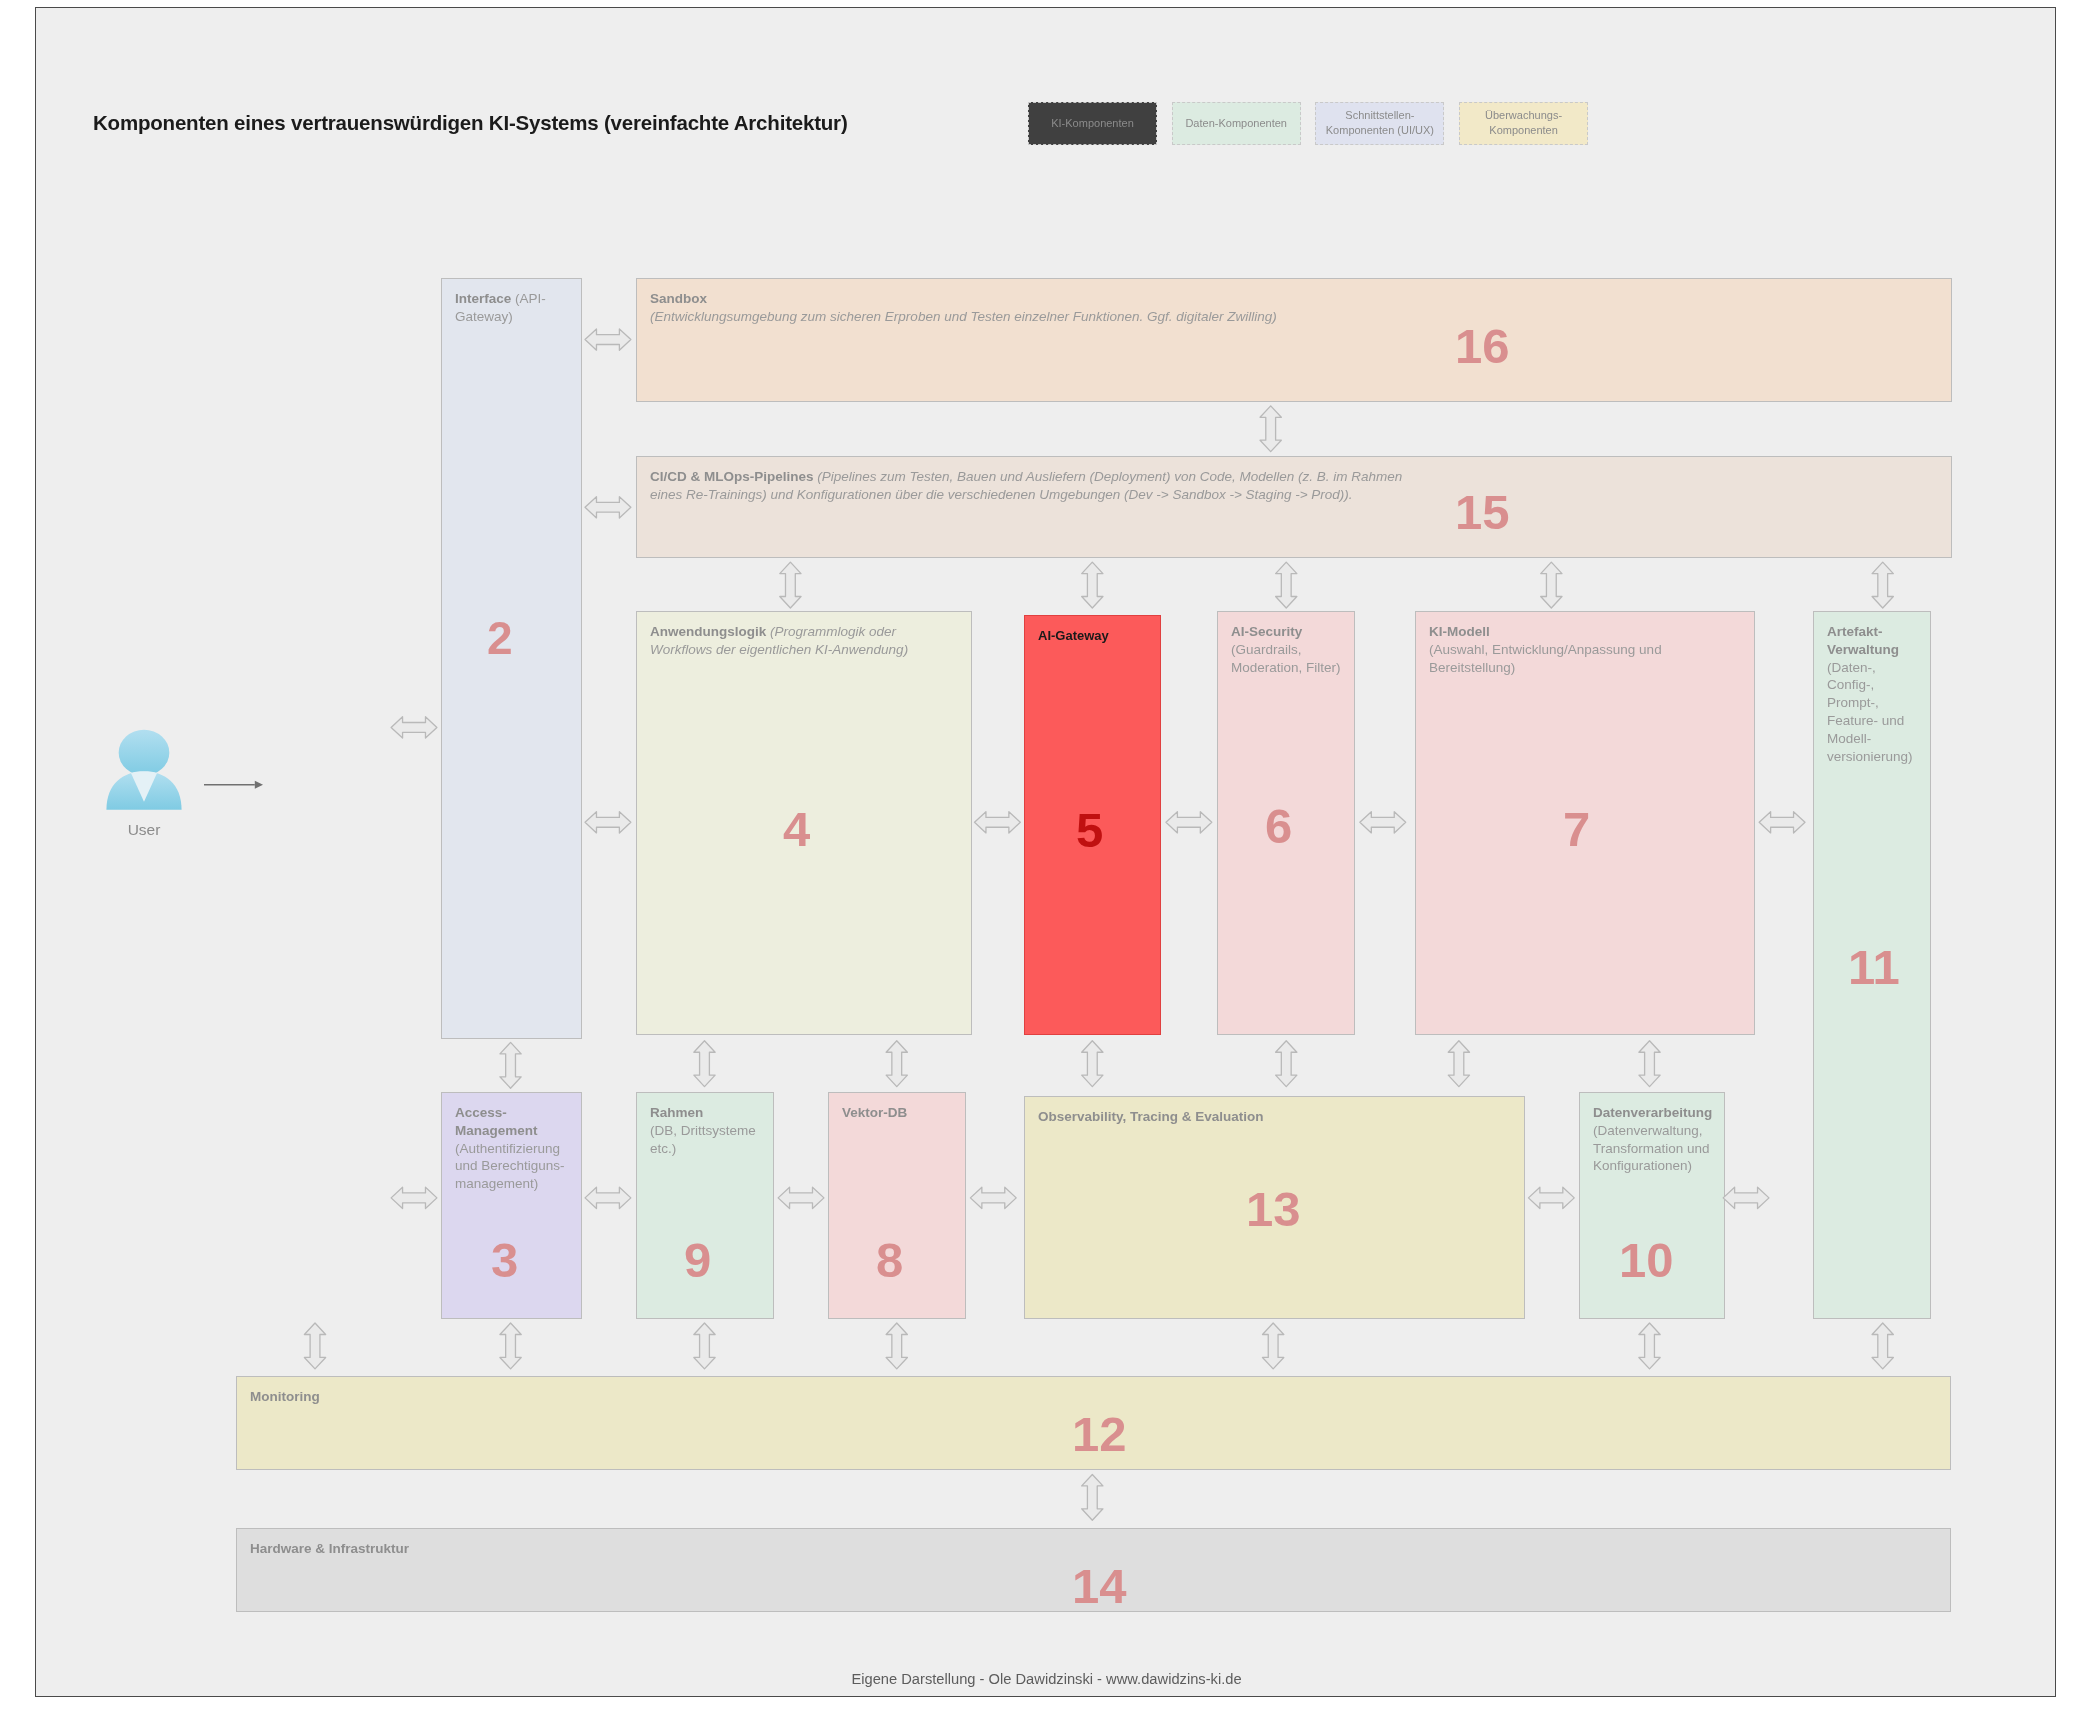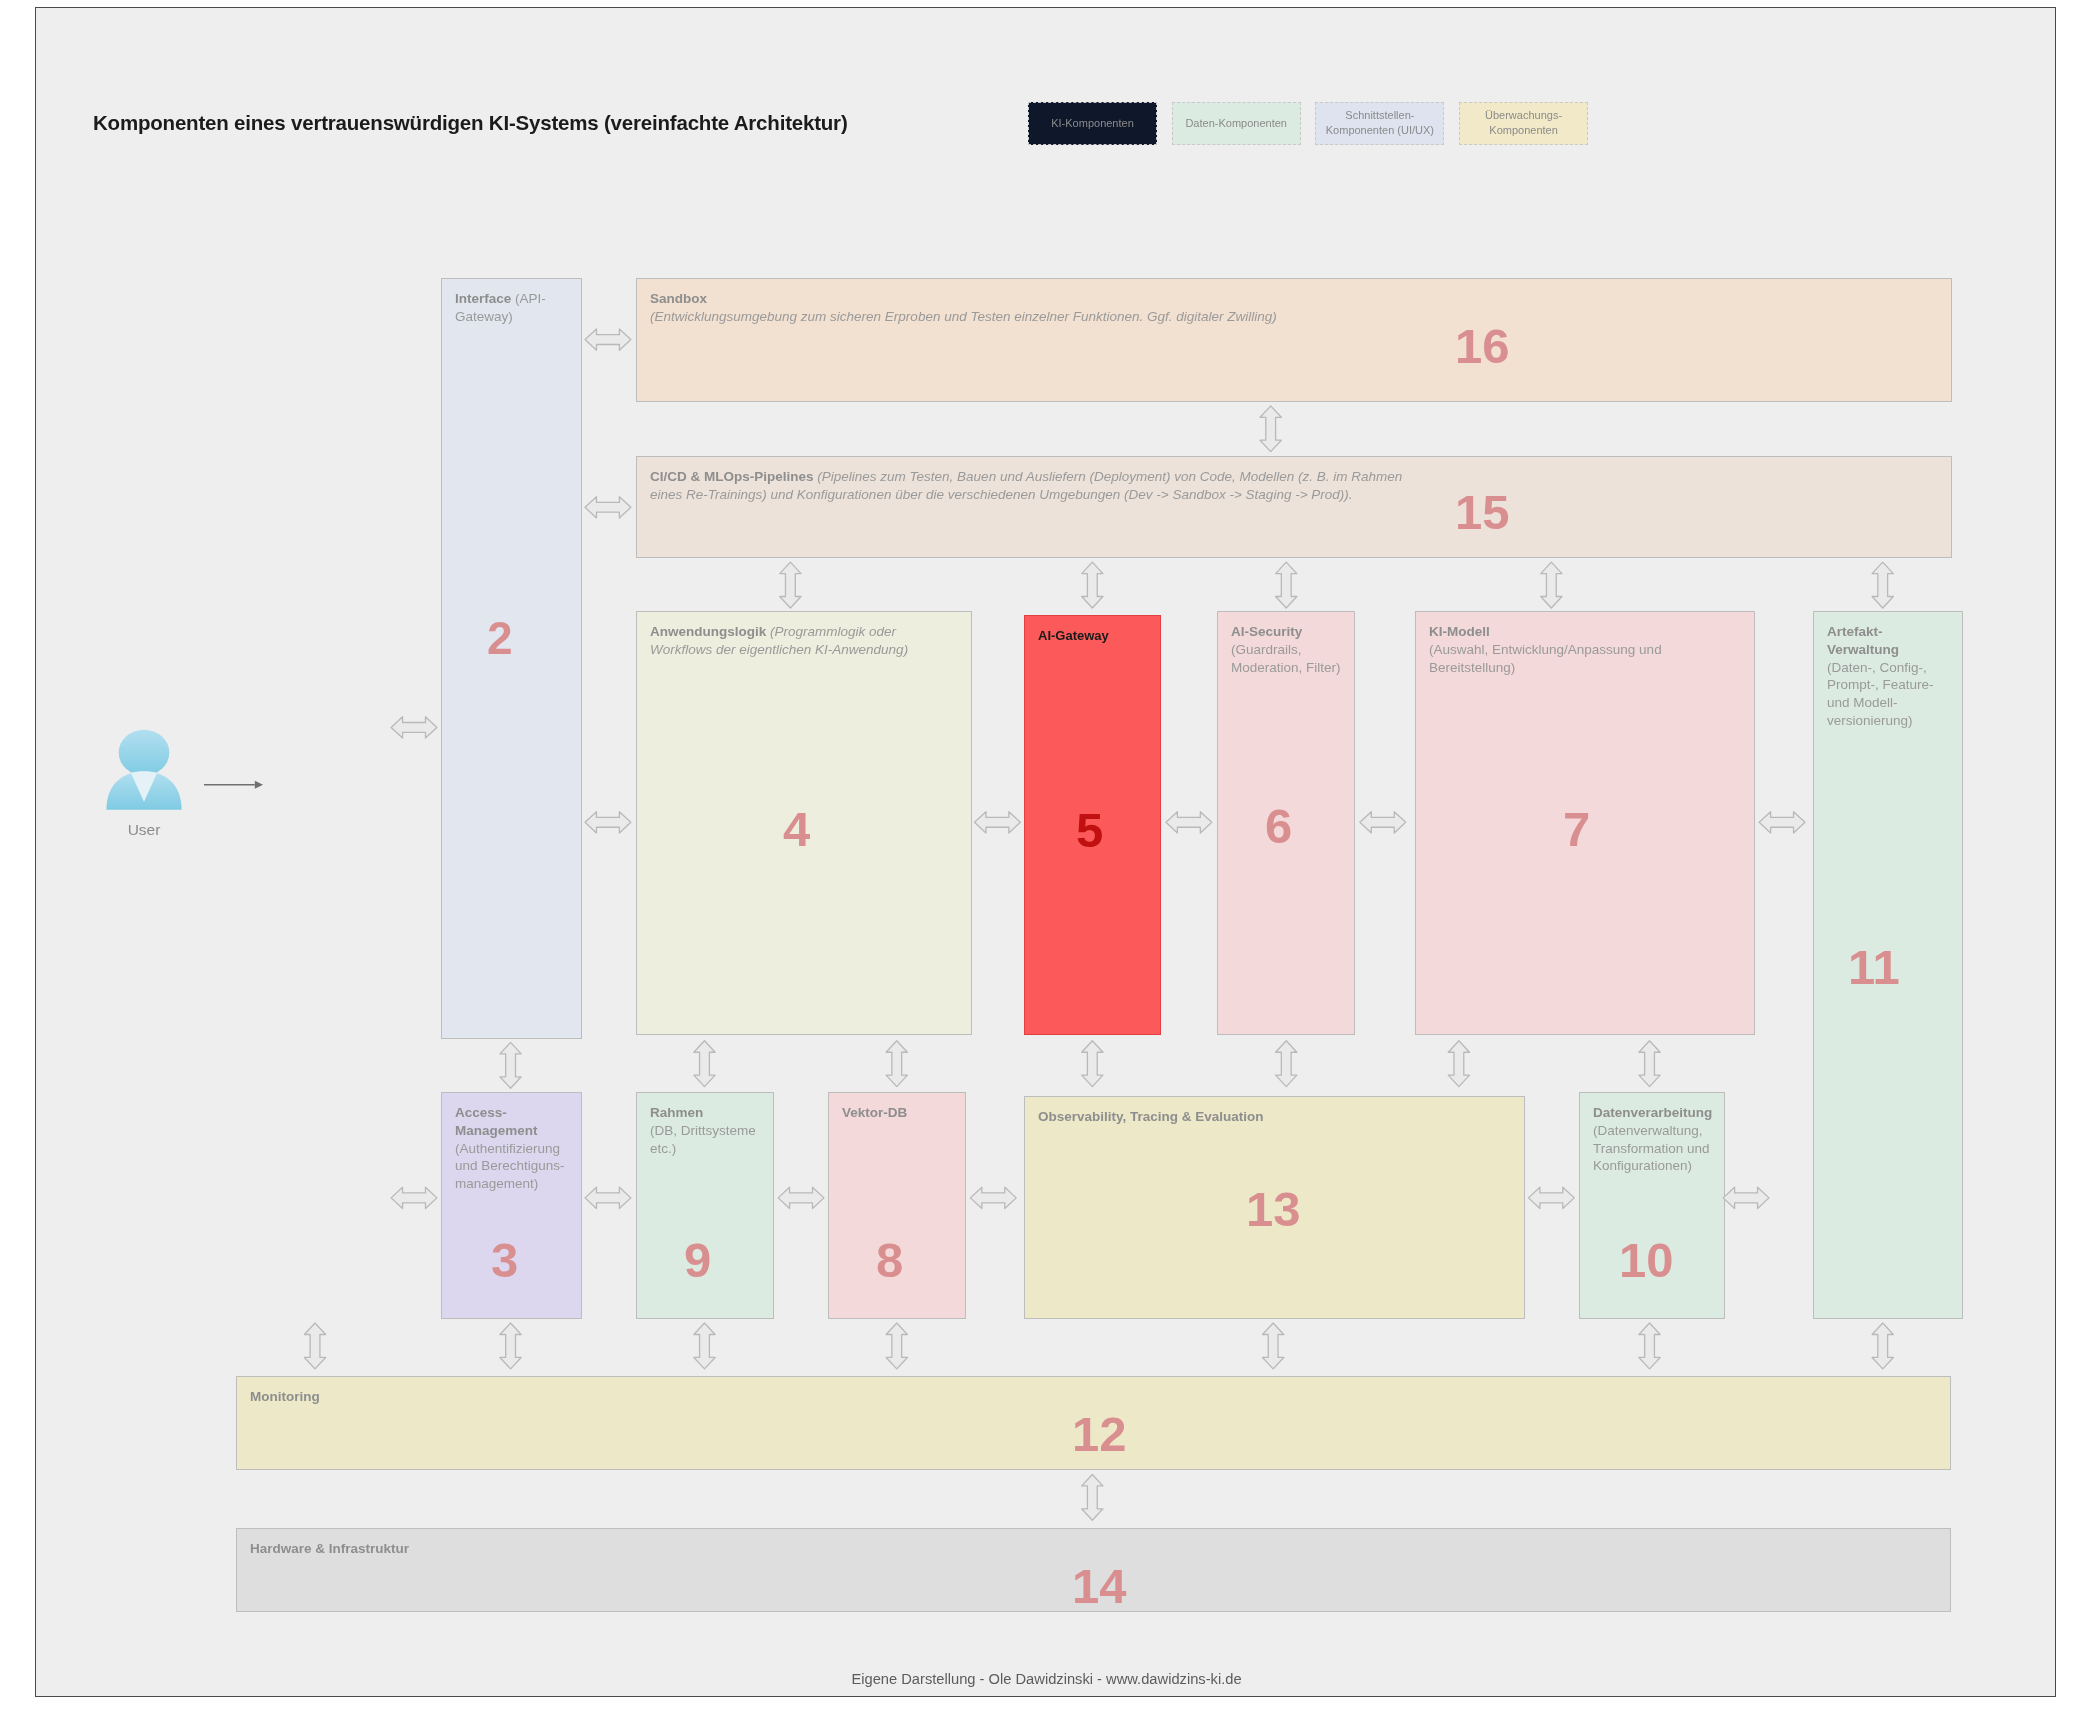--- a/index.html
+++ b/index.html
@@ -27,21 +27,21 @@
     letter-spacing:-0.2px;white-space:nowrap;
   }
   .legend{position:absolute;left:992px;top:94px;display:flex;gap:14.7px;}
   .legend-item{
     width:129px;min-height:43px;
     border:1.6px dashed #c9c9c9;
     display:flex;align-items:center;justify-content:center;
     text-align:center;font-size:11px;color:#8b8b8b;
     line-height:1.35;padding:3.3px 4.9px;box-sizing:border-box;
   }
-  .lg-ki{background:#0f172a;}
+  .lg-ki{background:#404040;}
   .lg-daten{background:#dcebe1;}
   .lg-ui{background:#dfe2ef;}
   .lg-ueber{background:#f2e9c8;}
 
   
   .box{
     position:absolute;box-sizing:border-box;
     border:1.2px solid #bdbdbd;
     padding:11.5px 13px 0 13px;
     overflow:hidden;
@@ -158,21 +158,21 @@
       <div class="num big" style="left:47px;top:190px;">6</div>
     </div>
 
     <div class="box c-pink" style="left:1379px;top:603px;width:340px;height:424px;">
       <div class="lbl">
         <b>KI-Modell</b><br><span>(Auswahl, Entwicklung/Anpassung und Bereitstellung)</span>
       </div>
       <div class="num big" style="left:147px;top:193px;">7</div>
     </div>
 
-    <div class="box c-green" style="left:1777px;top:603px;width:150px;height:708px;">
+    <div class="box c-green" style="left:1777px;top:603px;width:118px;height:708px;">
       <div class="lbl">
         <b>Artefakt-Verwaltung</b><br><span>(Daten-, Config-, Prompt-, Feature- und Modell-versionierung)</span>
       </div>
       <div class="num big" style="left:34px;top:331px;">11</div>
     </div>
 
     <div class="box c-purple" style="left:405px;top:1084px;width:141px;height:227px;">
       <div class="lbl">
         <b>Access-Management</b><br><span>(Authentifizierung und Berechtiguns-management)</span>
       </div>

